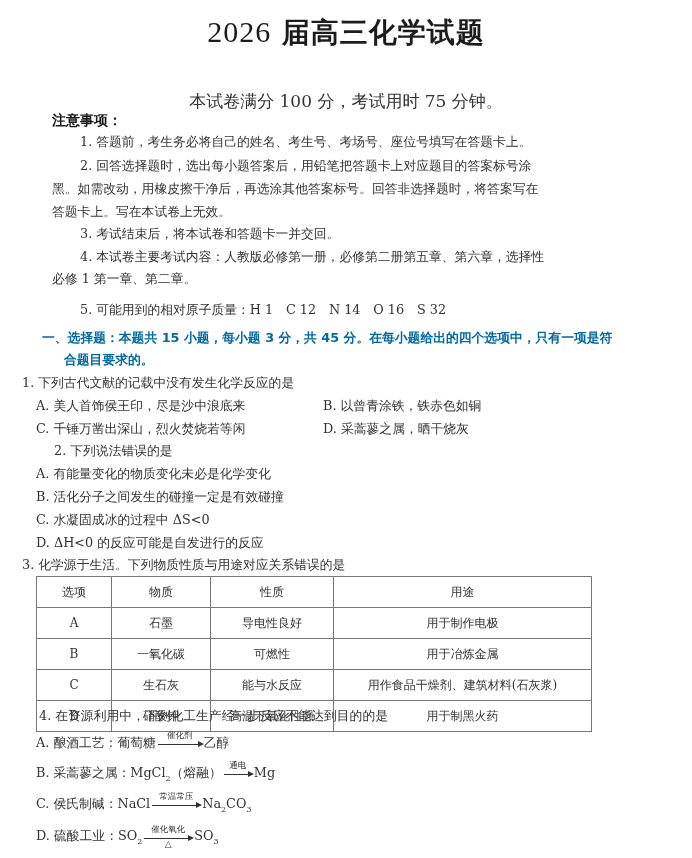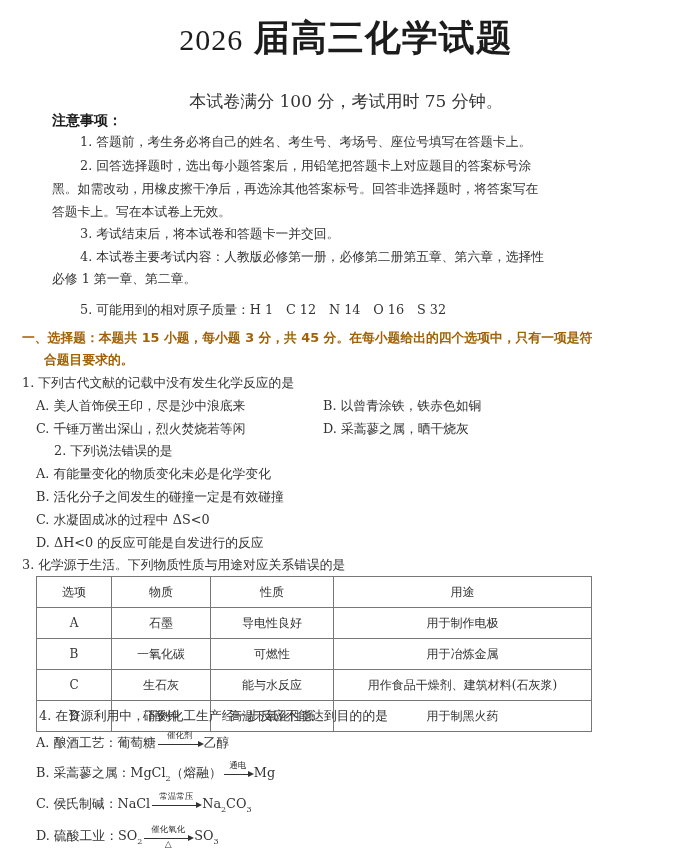--- a/index.html
+++ b/index.html
@@ -7,25 +7,25 @@
     width: 692px; height: 858px; overflow: hidden; position: relative;
     font-family: "DejaVu Serif", "Liberation Serif", serif;
     color: #2a2a2a;
   }
   .abs { position: absolute; white-space: nowrap; }
   .title {
     left: 0; width: 692px; top: 14px; text-align: center;
     font-size: 30px; color: #1c1c1c; letter-spacing: 1px;
   }
   .title .num { font-family: "Liberation Serif", serif; font-weight: normal; font-size: 30px; }
-  .title .cn { font-family: "DejaVu Sans", sans-serif; font-weight: bold; font-size: 36px; }
+  .title .cn { font-family: "DejaVu Sans", sans-serif; font-weight: bold; font-size: 28px; }
   .subtitle { left: 0; width: 692px; top: 90px; text-align: center; font-size: 17px; color: #333; }
   .notice-head { left: 52px; top: 112px; font-family: "DejaVu Sans", sans-serif; font-weight: bold; font-size: 14px; color: #1a1a1a; }
   .line { font-size: 12.8px; color: #333; }
-  .sec { font-family: "DejaVu Sans", sans-serif; font-weight: bold; font-size: 12.8px; color: #a16207; }
+  .sec { font-family: "DejaVu Sans", sans-serif; font-weight: bold; font-size: 12.8px; color: #0369a1; margin-left: 20px; }
   table.opts {
     position: absolute; left: 36px; top: 576px; width: 556px;
     border-collapse: collapse; font-size: 12px; color: #333;
     border: 1.6px solid #444;
   }
   table.opts td {
     border: 1px solid #777; text-align: center; height: 22px; padding: 0;
   }
   .arrow-wrap { display: inline-block; position: relative; vertical-align: middle; margin: 0 2px; }
   .arrow-line { display: block; height: 1px; background: #333; position: relative; margin-top: 4px; }

